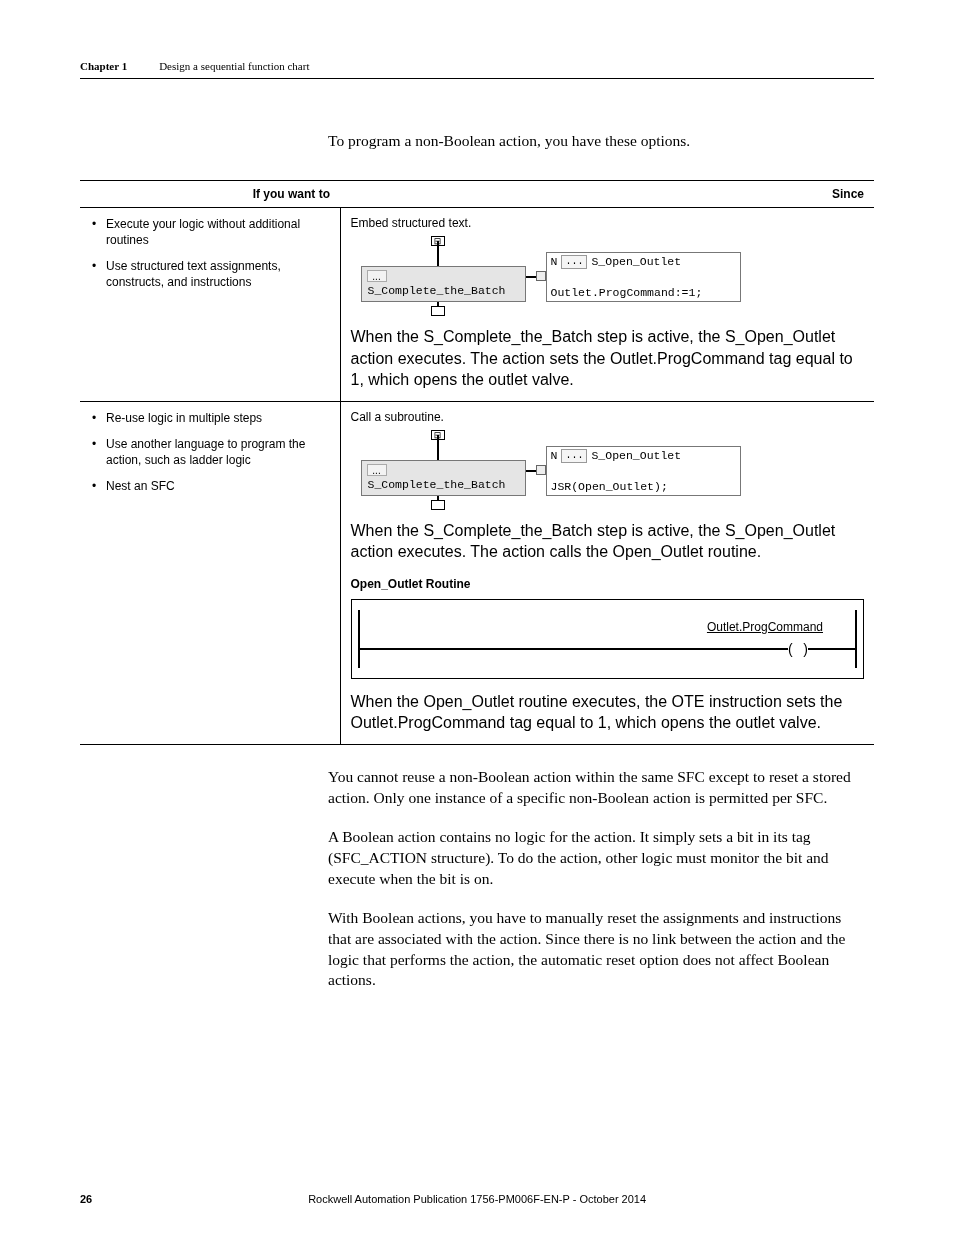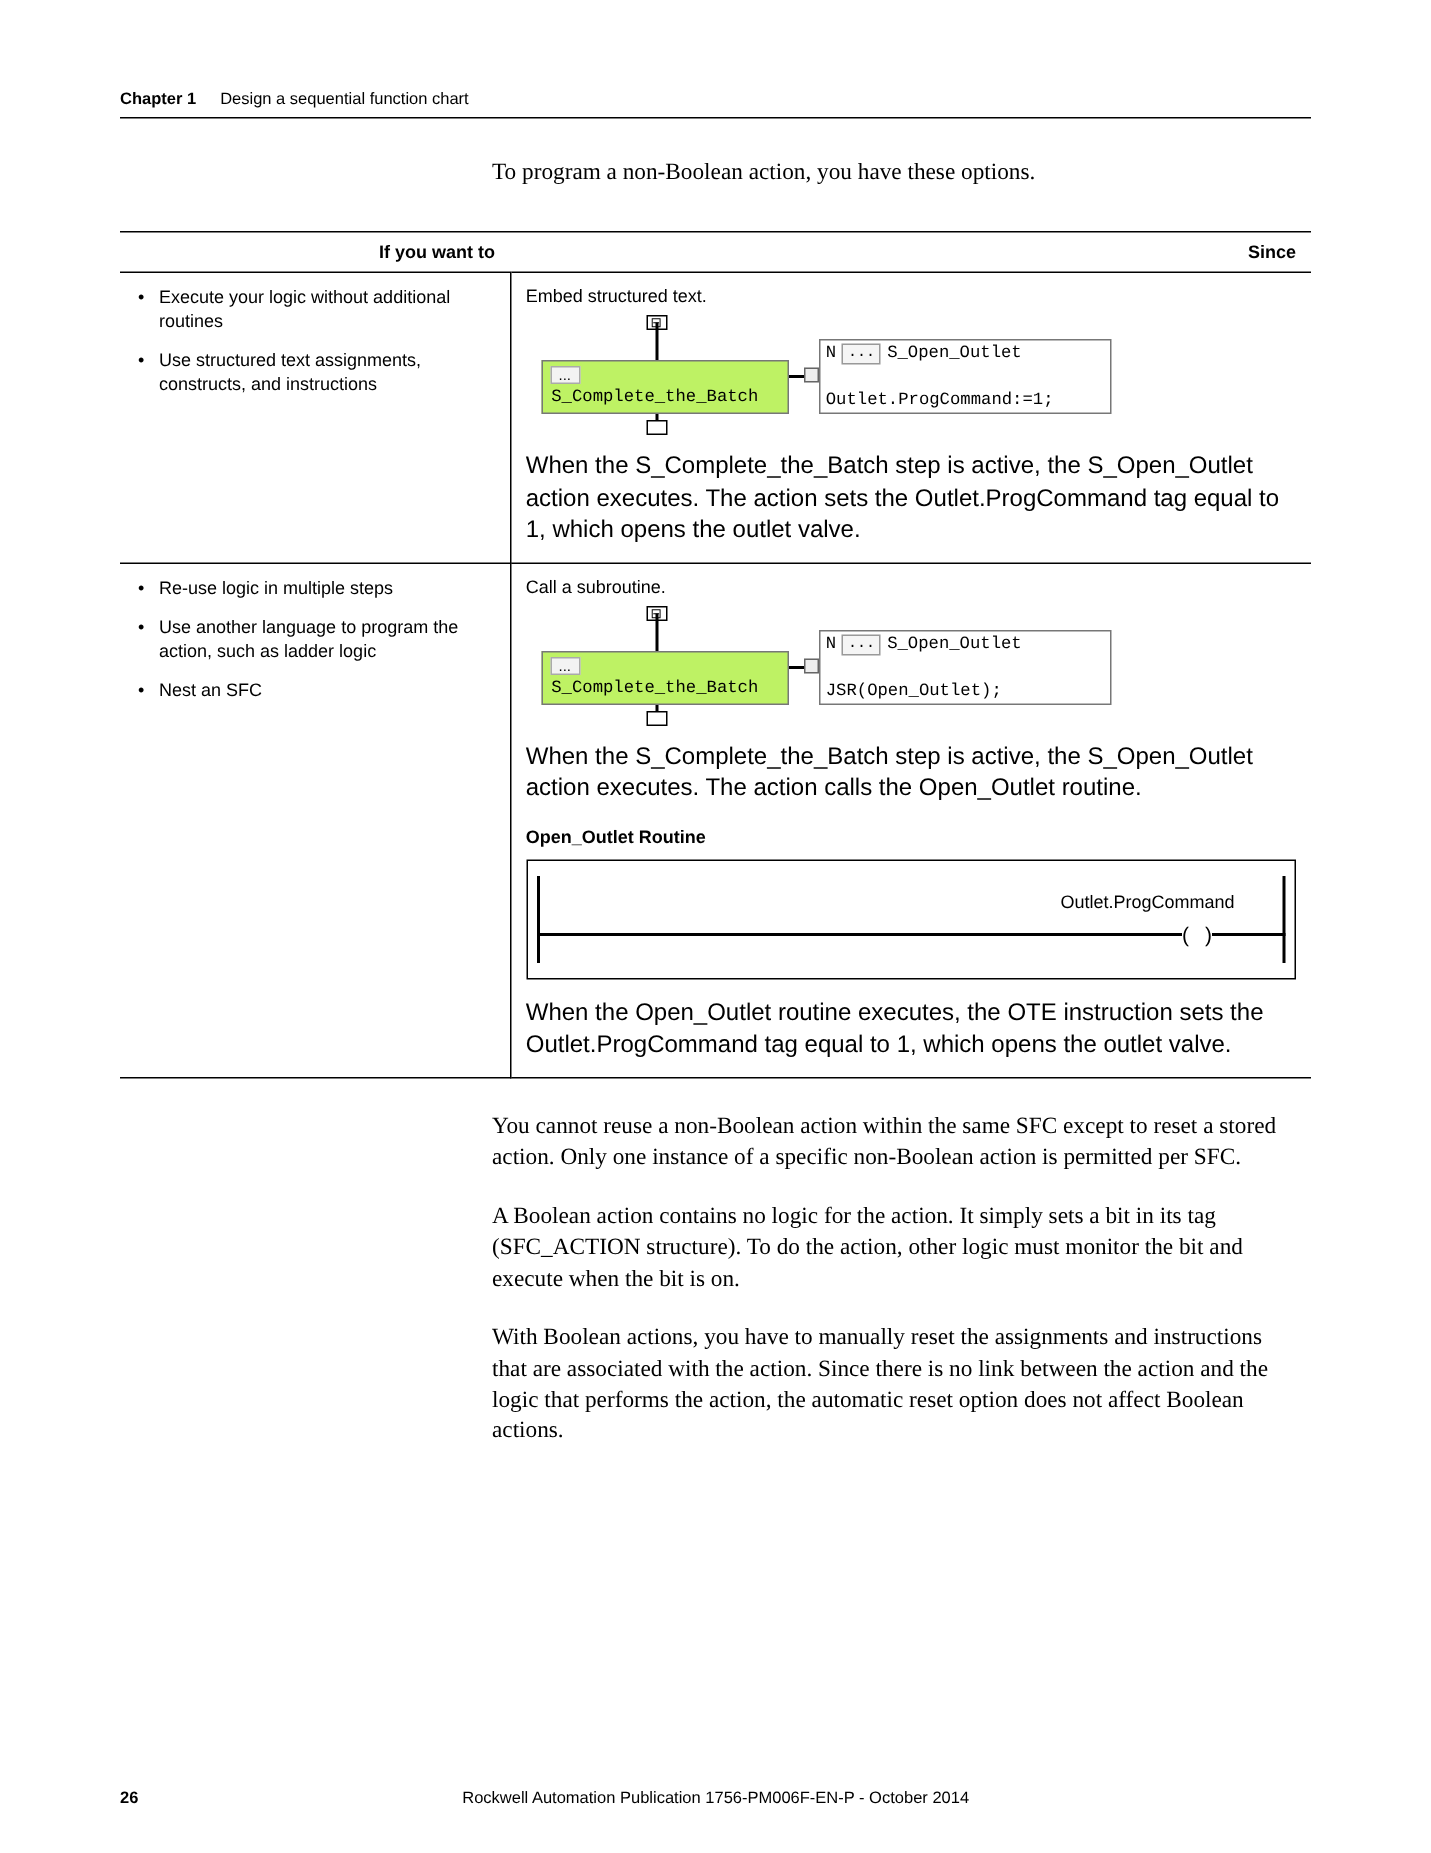--- a/index.html
+++ b/index.html
@@ -8,24 +8,25 @@
       background: #fff;
       color: #000;
       width: 954px;
       height: 1235px;
       position: relative;
       padding: 60px 80px 40px 80px;
     }
     .header {
       display: flex;
       align-items: baseline;
-      gap: 16px;
+      gap: 32px;
       border-bottom: 1.5px solid #000;
       padding-bottom: 6px;
-      margin-bottom: 26px;
+      margin-bottom: 52px;
+      font-family: Liberation Serif, serif;
     }
     .chapter-label {
       font-weight: bold;
       font-size: 11px;
     }
     .chapter-title {
       font-size: 11px;
     }
     .body-text {
       font-family: Garamond, Georgia, serif;
@@ -86,21 +87,21 @@
       height: 80px;
       margin: 0 0 10px 0;
     }
     .sfc-step-box {
       position: absolute;
       left: 10px;
       top: 30px;
       width: 165px;
       height: 36px;
       border: 1px solid #777;
-      background: #bef264;
+      background: #e5e5e5;
       display: flex;
       align-items: flex-end;
       padding: 20px 6px 4px 6px;
       font-family: "Courier New", monospace;
       font-size: 11.5px;
       text-align: right;
     }
     .sfc-step-dots {
       position: absolute;
       left: 16px;
@@ -234,20 +235,21 @@
       right: 6px;
       top: 48px;
       height: 2px;
       background: #000;
     }
     .ladder-label {
       position: absolute;
       right: 40px;
       top: 20px;
       font-size: 12px;
+      text-decoration: underline;
     }
     .ladder-coil {
       position: absolute;
       right: 55px;
       top: 40px;
       width: 20px;
       height: 18px;
       display: flex;
       align-items: center;
       justify-content: space-between;

